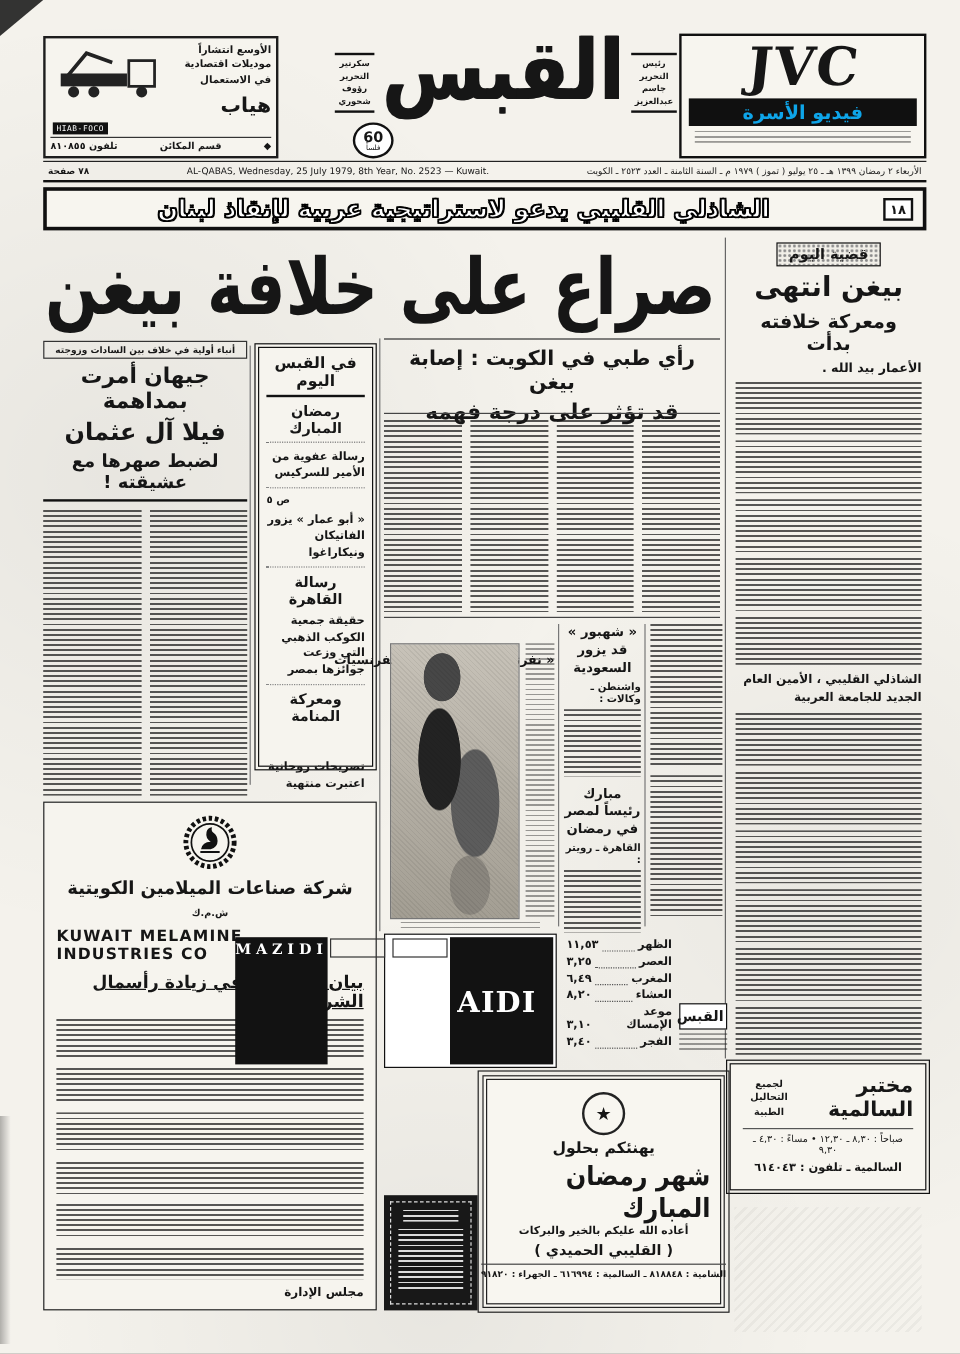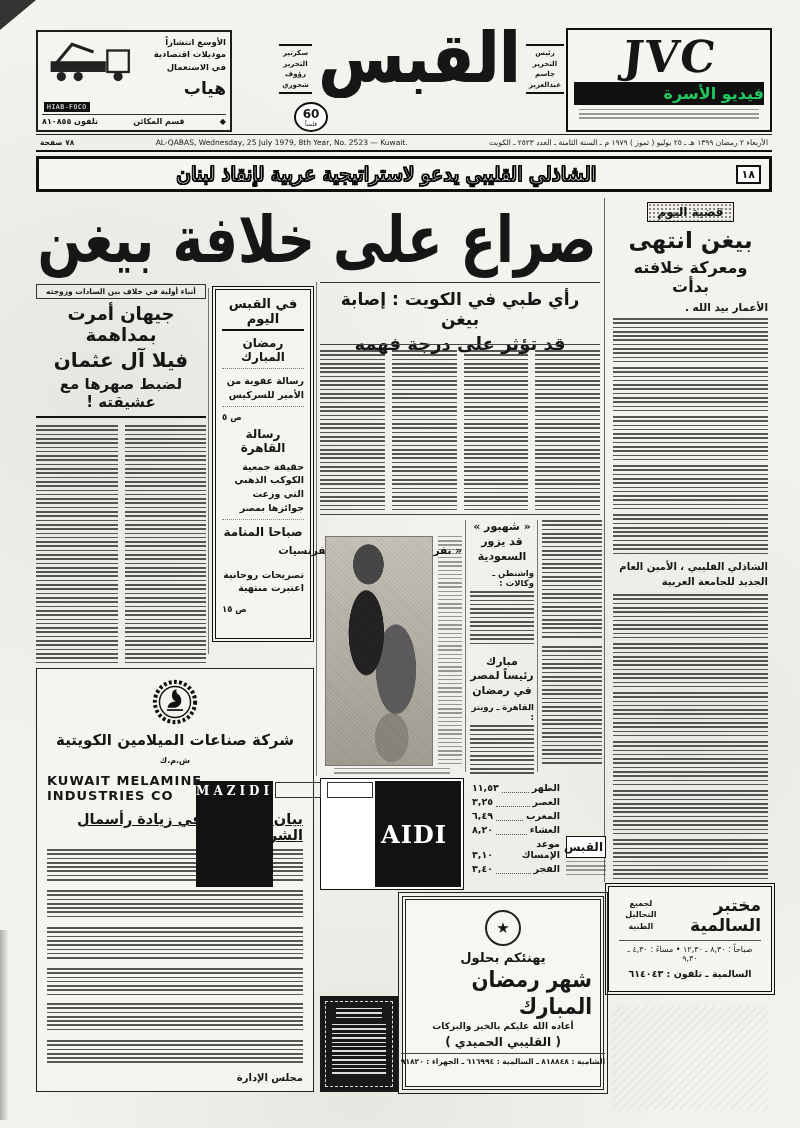--- a/index.html
+++ b/index.html
@@ -33,27 +33,27 @@
            border-bottom:2px solid #111;padding:2px 3px;margin-top:14px;}
   .mh-title{font-size:62px;font-weight:bold;line-height:.95;margin:0 6px;
             transform:scaleY(1.12);text-shadow:1px 0 currentColor;}
   .price{border:2px solid #111;border-radius:50%;width:34px;height:30px;display:flex;flex-direction:column;
          align-items:center;justify-content:center;background:#fff;}
   .price b{font-size:12px;line-height:1;}
   .price i{font-size:6px;font-style:normal;}
   .jvc{border:2px solid #101010;padding:4px 6px;background:#f7f5ef;display:flex;flex-direction:column;align-items:center;}
   .jvc-logo{font-family:"DejaVu Serif",serif;font-weight:bold;font-size:44px;line-height:1.05;
             letter-spacing:1px;transform:skewX(-6deg);}
-  .jvc-bar{background:#101010;color:#22c55e;font-size:16px;font-weight:bold;width:100%;
-           padding:2px 0;margin-top:2px;}
+  .jvc-bar{background:#101010;color:#0ea5e9;font-size:16px;font-weight:bold;width:100%;
+           text-align:center;padding:2px 0;margin-top:2px;}
   .dateline{display:flex;align-items:center;justify-content:space-between;border-top:1px solid #222;
             border-bottom:2px solid #111;font-size:7.5px;padding:2px 4px;white-space:nowrap;}
   .banner{border:3px solid #101010;display:flex;align-items:center;gap:10px;padding:0 8px;background:#f7f5ef;}
   .banner-ref{border:2px solid #111;font-size:11px;font-weight:bold;padding:1px 4px;background:#fff;}
-  .banner-text{flex:1;text-align:center;font-size:20px;font-weight:normal;letter-spacing:3px;color:#fff;
+  .banner-text{flex:1;text-align:center;font-size:20px;font-weight:bold;letter-spacing:3px;color:#fff;
        -webkit-text-stroke:1.2px #000;
        text-shadow:1px 1px 0 #000,-1px -1px 0 #000,1px -1px 0 #000,-1px 1px 0 #000;}
   .headline-main{font-size:50px;font-weight:bold;text-align:center;letter-spacing:-1px;
                  transform:scale(1.04,1.3);transform-origin:center top;}
   .subhead{text-align:center;font-weight:bold;border-top:1px solid #333;padding-top:6px;}
   .subhead .l1{font-size:17px;}
   .subhead .l2{font-size:18px;margin-top:4px;}
   .qadiya{display:flex;flex-direction:column;gap:5px;border-left:1px solid #666;padding:4px 4px 0 8px;}
   .qadiya-chip{align-self:center;border:1.5px solid #111;font-size:12px;font-weight:bold;padding:2px 10px;
        background-color:#f1efe8;background-image:radial-gradient(#8a8a8a 1px,transparent 1.3px);background-size:4px 4px;}
@@ -230,23 +230,24 @@
       <div class="sim"></div>
     </div>
   </div>
   <div class="vr" style="left:208px;top:288px;height:366px;"></div>
 
   <div class="abs today" style="left:212px;top:286px;width:102px;height:356px;">
     <div class="tb-title">في القبس اليوم</div>
     <div class="tb-lead">رمضان المبارك</div>
     <div class="tb-item">رسالة عفوية من الأمير للسركيس</div>
     <div class="tb-page">ص ٥</div>
+    <div class="tb-item">« أبو عمار » يزور الفاتيكان ونيكاراغوا</div>
     <div class="tb-sec">رسالة القاهرة</div>
     <div class="tb-item">حقيقة جمعية الكوكب الذهبي التي وزعت جوائزها بمصر</div>
-    <div class="tb-sec">صباحا المنامة</div>
+    <div class="tb-sec">ومعركة المنامة</div>
     <div class="tb-item" style="border-bottom:none;margin-top:24px;">تصريحات روحانية اعتبرت منتهية</div>
     <div class="tb-page">ص ١٥</div>
   </div>
   <div class="vr" style="left:316px;top:282px;height:494px;"></div>
 
   <div class="abs subhead" style="left:320px;top:282px;width:280px;height:56px;">
     <div class="l1">رأي طبي في الكويت : إصابة بيغن</div>
     <div class="l2">قد تؤثر على درجة فهمه</div>
   </div>
   <div class="hr" style="left:320px;top:344px;width:280px;"></div>

